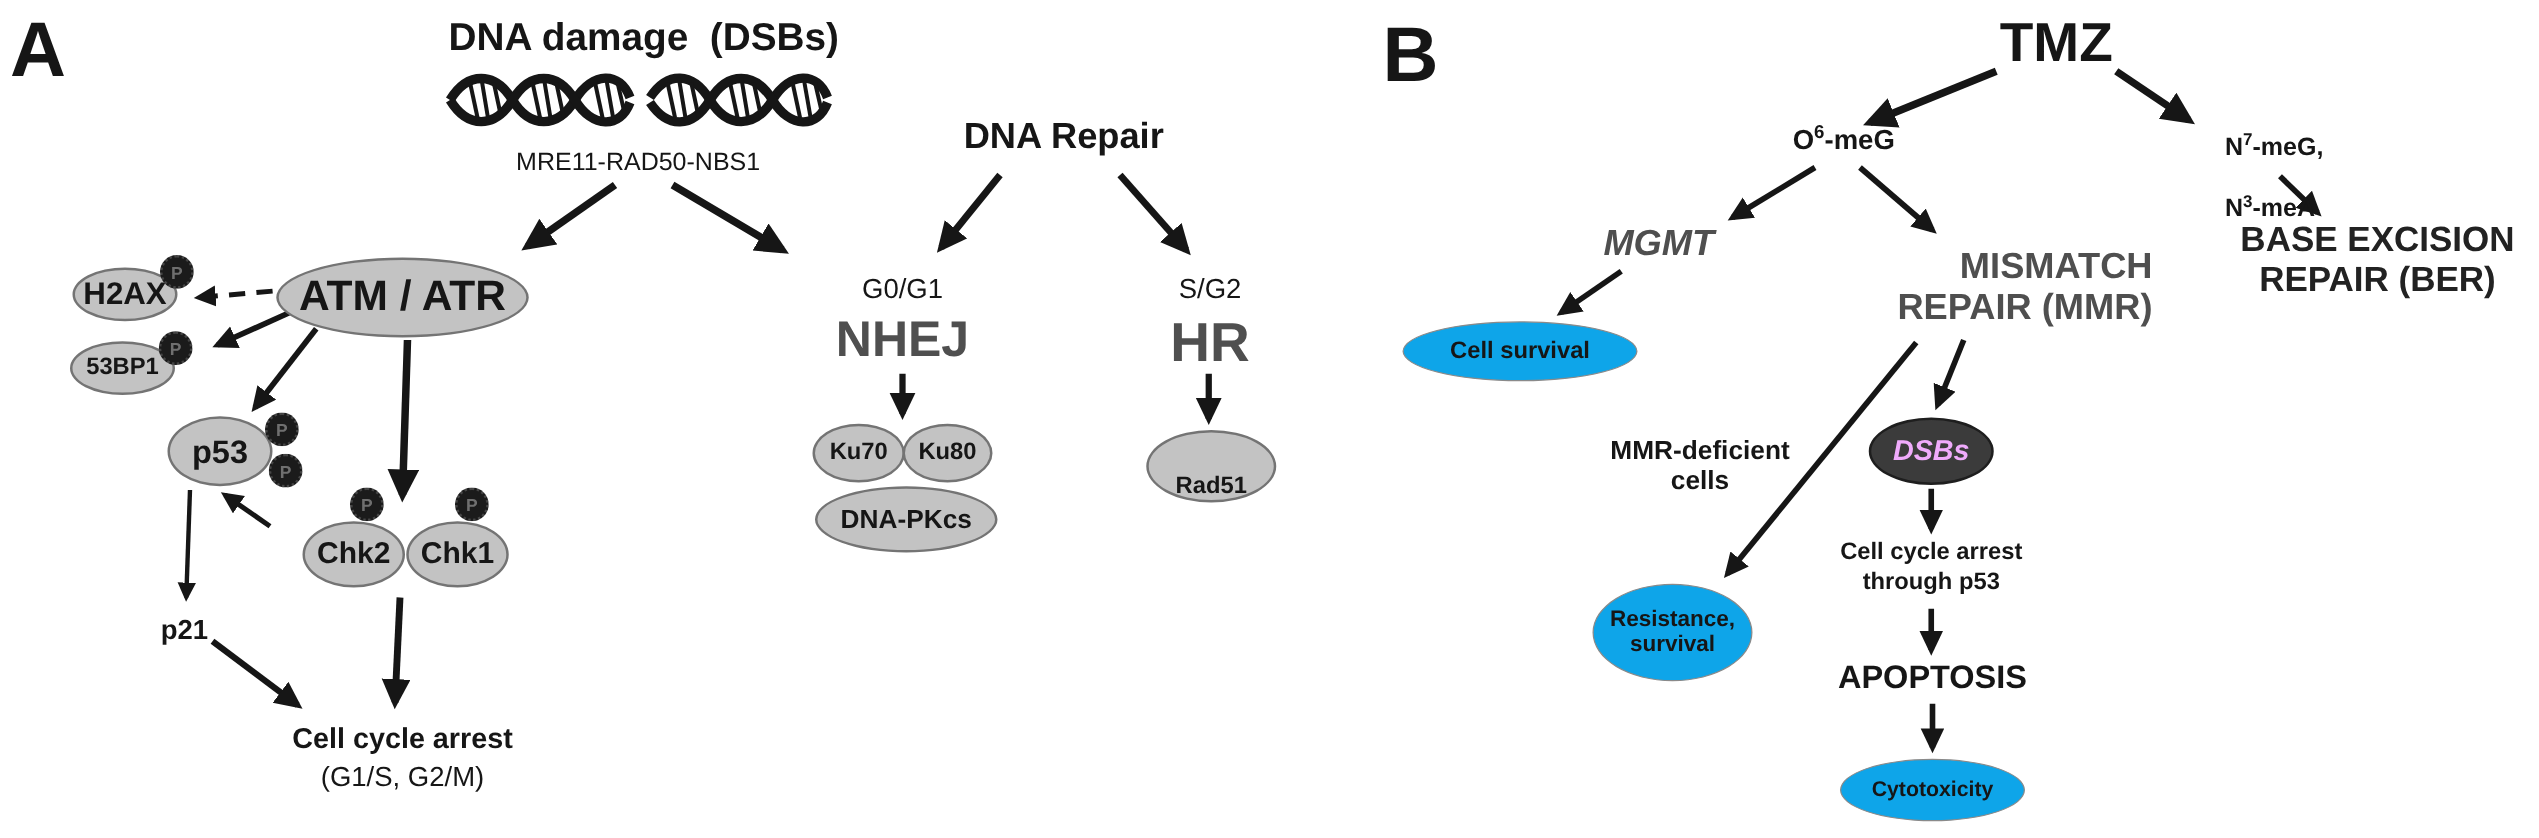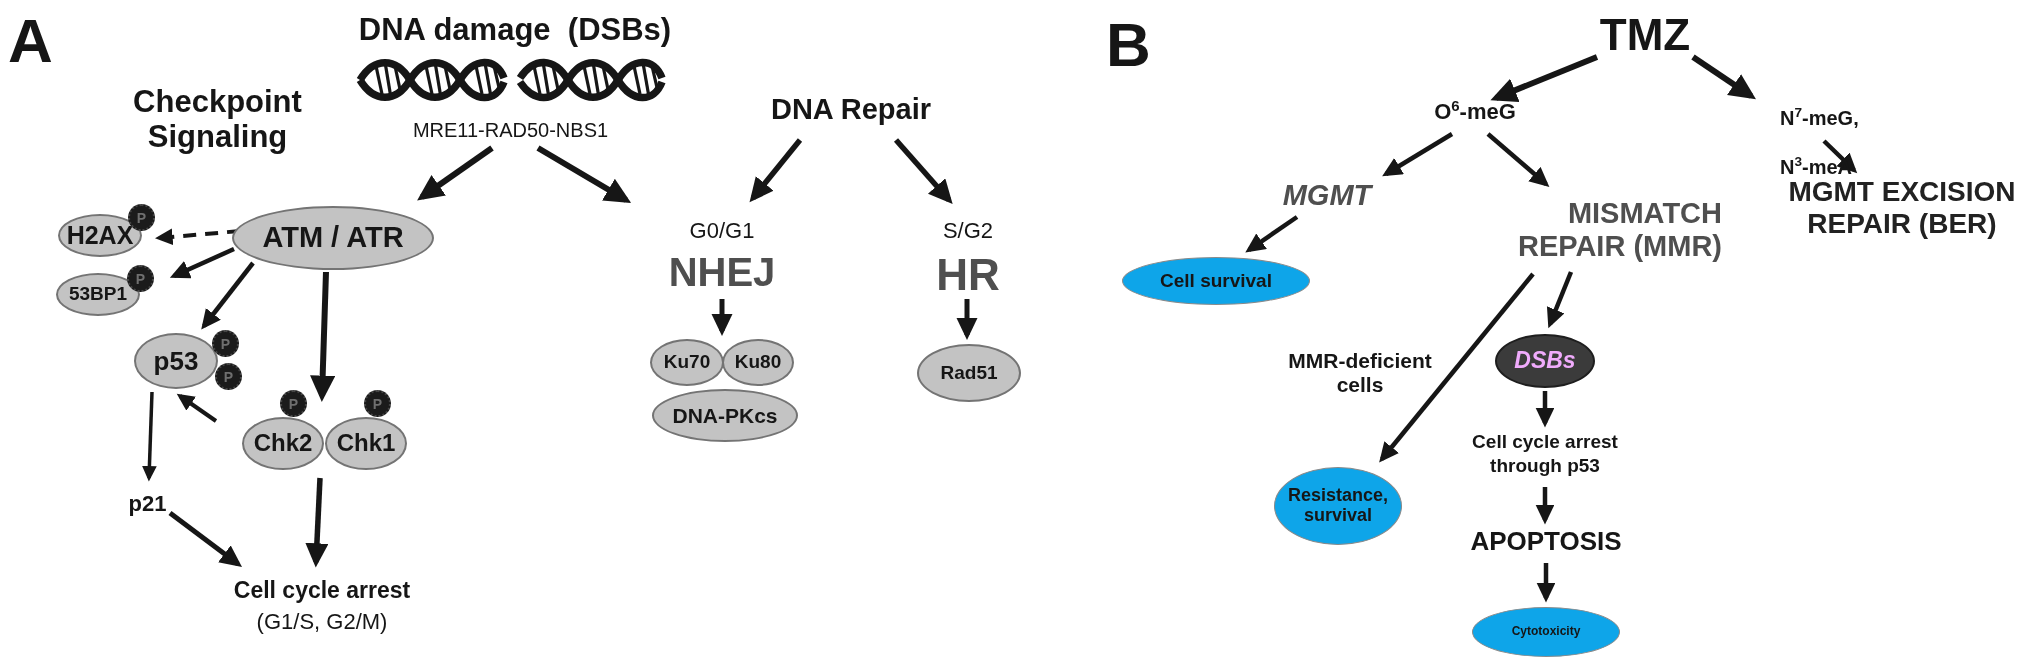--- a/index.html
+++ b/index.html
@@ -98,26 +98,24 @@
       <line x1="1545" y1="391" x2="1545" y2="423" stroke-width="4.5"></line>
       <line x1="1545" y1="487" x2="1545" y2="520" stroke-width="4.5"></line>
       <line x1="1546" y1="563" x2="1546" y2="598" stroke-width="4.5"></line>
     </g>
   </svg>
 
   <div class="txt panel-label" style="left:8px;top:10px;">A</div>
 
   <div class="txt b" style="left:350px;top:12px;width:330px;font-size:31px;white-space:pre-wrap;">DNA damage  (DSBs)</div>
 
-  <div class="txt b" style="left:105px;top:84px;width:225px;font-size:31px;">Checkpoint
-Signaling</div>
 
   <div class="txt" style="left:398px;top:119px;width:225px;font-size:20px;">MRE11-RAD50-NBS1</div>
 
-  <div class="node gray b" style="left:232px;top:206px;width:202px;height:64px;font-size:29px;">
+  <div class="node gray b" style="left:221px;top:206px;width:202px;height:64px;font-size:34px;">
     <span>ATM / ATR</span>
   </div>
 
   <div class="node gray b" style="left:58px;top:214px;width:84px;height:43px;font-size:25px;">
     <span>H2AX</span>
   </div>
   <div class="p-badge" style="left:128px;top:204px;">P</div>
 
   <div class="node gray b" style="left:56px;top:273px;width:84px;height:43px;font-size:19px;">
     <span>53BP1</span>
@@ -154,41 +152,41 @@
 
   <div class="node gray b" style="left:650px;top:339px;width:74px;height:47px;font-size:19px;">
     <span>Ku70</span>
   </div>
   <div class="node gray b" style="left:722px;top:339px;width:72px;height:47px;font-size:19px;">
     <span>Ku80</span>
   </div>
   <div class="node gray b" style="left:652px;top:389px;width:146px;height:53px;font-size:21px;justify-content:center;">
     <span>DNA-PKcs</span>
   </div>
-  <div class="node gray b" style="left:917px;top:344px;width:104px;height:58px;font-size:19px;">
+  <div class="node gray b" style="left:917px;top:344px;width:104px;height:58px;font-size:19px;align-items:flex-end;">
     <span>Rad51</span>
   </div>
 
   <div class="txt panel-label" style="left:1106px;top:14px;">B</div>
 
   <div class="txt b" style="left:1585px;top:10px;width:120px;font-size:44px;">TMZ</div>
 
   <div class="txt b" style="left:1415px;top:99px;width:120px;font-size:22px;"><span>O</span><sup>6</sup><span>-meG</span></div>
 
   <div class="txt b left" style="left:1780px;top:82px;width:130px;font-size:20px;line-height:1.22;">
     <div><span>N</span><sup>7</sup><span>-meG,</span></div>
     <div><span>N</span><sup>3</sup><span>-meA</span></div>
   </div>
 
   <div class="txt b muted" style="left:1257px;top:179px;width:140px;font-size:29px;font-style:italic;">MGMT</div>
 
   <div class="txt b muted" style="left:1462px;top:197px;width:260px;font-size:29px;text-align:right;">MISMATCH
 REPAIR (MMR)</div>
 
-  <div class="txt b" style="left:1772px;top:176px;width:260px;font-size:28px;color:#222222;">MGMT EXCISION
+  <div class="txt b" style="left:1772px;top:176px;width:260px;font-size:28px;color:#222222;">BASE EXCISION
 REPAIR (BER)</div>
 
   <div class="node white b" style="left:1122px;top:257px;width:188px;height:48px;font-size:19px;">
     <span>Cell survival</span>
   </div>
 
   <div class="txt b" style="left:1280px;top:349px;width:160px;font-size:21px;">MMR-deficient
 cells</div>
 
   <div class="node white b" style="left:1274px;top:467px;width:128px;height:78px;font-size:18px;white-space:pre-line;">
@@ -198,17 +196,17 @@
 
   <div class="node dark b" style="left:1495px;top:334px;width:100px;height:54px;font-size:23px;">
     <span>DSBs</span>
   </div>
 
   <div class="txt b" style="left:1455px;top:430px;width:180px;font-size:19px;line-height:1.25;">Cell cycle arrest
 through p53</div>
 
   <div class="txt b" style="left:1446px;top:527px;width:200px;font-size:26px;">APOPTOSIS</div>
 
-  <div class="node white b" style="left:1472px;top:607px;width:148px;height:50px;font-size:12px;">
+  <div class="node white b" style="left:1472px;top:607px;width:148px;height:50px;font-size:17px;">
     <span>Cytotoxicity</span>
   </div>
 
 </div>
 
 </body></html>

